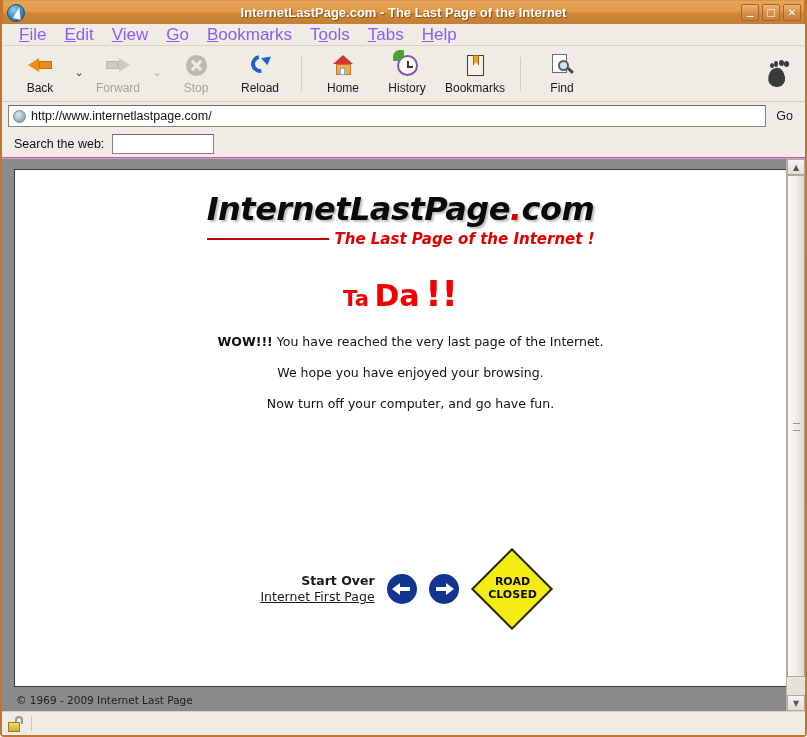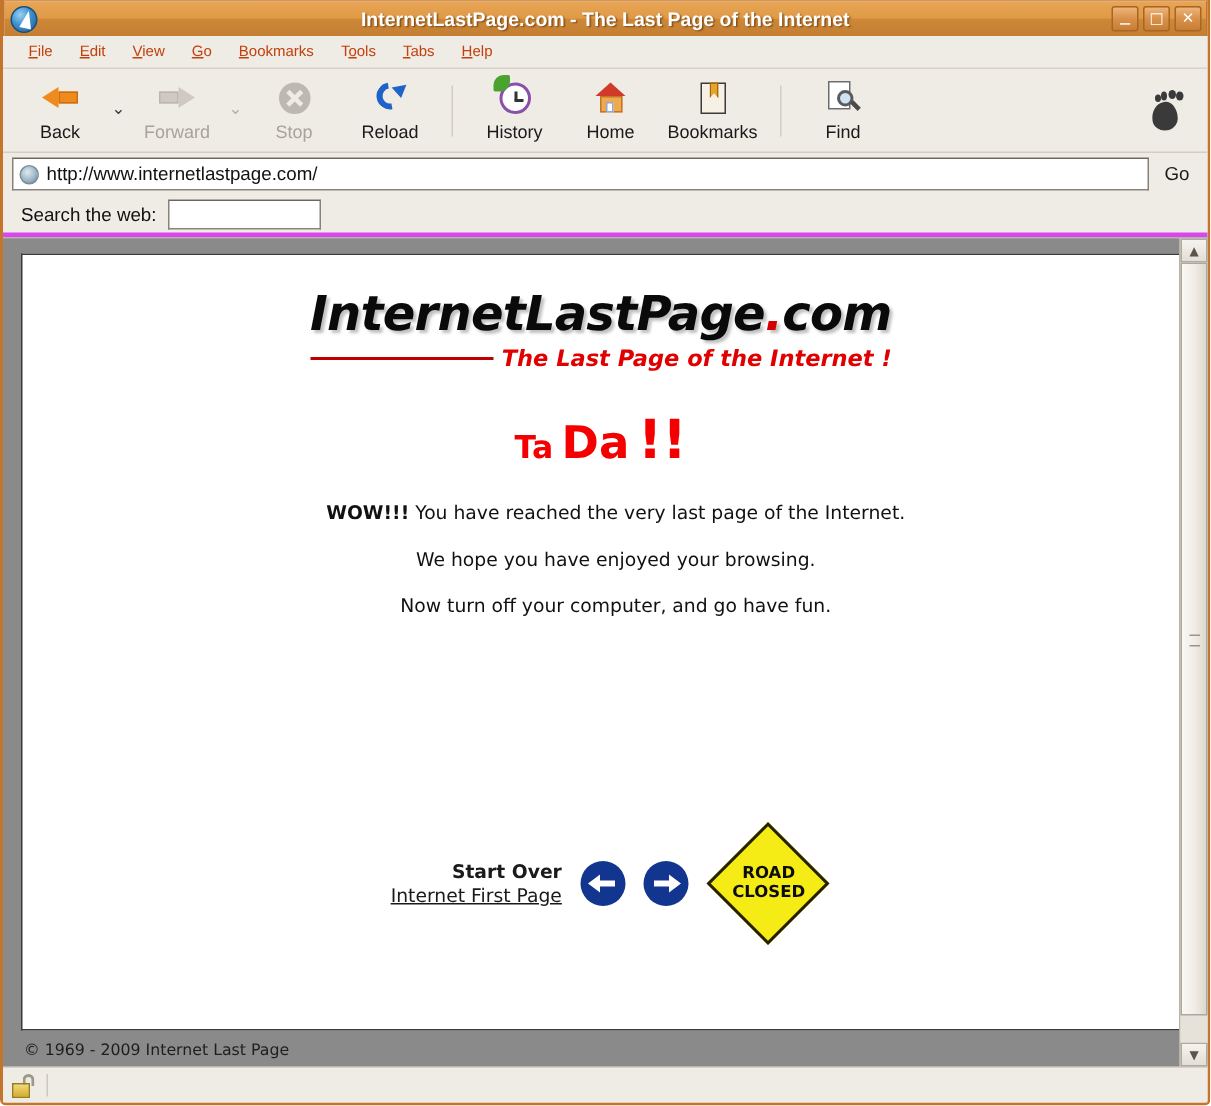--- a/index.html
+++ b/index.html
@@ -97,22 +97,22 @@
   .menubar {
     height: 22px;
     background: #efebe5;
     display: flex;
     align-items: center;
     padding-left: 8px;
     border-bottom: 1px solid #d9d3ca;
     box-sizing: border-box;
   }
   .menu-item {
-    font-size: 10px;
-    color: #c2410c;
+    font-size: 17px;
+    color: #8b5cf6;
     padding: 2px 9px;
     cursor: default;
   }
   .menu-item u { text-decoration: underline; }
 
   
   .toolbar {
     height: 56px;
     background: #efebe5;
     display: flex;
@@ -374,21 +374,21 @@
   }
 
   
   .searchbar {
     height: 28px;
     background: #efebe5;
     display: flex;
     align-items: center;
     padding: 0 6px;
     box-sizing: border-box;
-    border-bottom: 3px solid #d946ef;
+    border-bottom: 1px solid #d946ef;
   }
   .search-label {
     font-size: 12.5px;
     color: #111;
     margin-right: 8px;
     margin-left: 6px;
   }
   .search-input {
     width: 102px; height: 20px;
     background: #ffffff;
@@ -715,35 +715,35 @@
       <div class="tb-ico">
           <div class="reload-ico"></div>
         </div>
       <div class="lbl">Reload</div>
     </div>
 
     <div class="tb-sep"></div>
 
     <div class="tbtn">
       <div class="tb-ico">
-        <div class="hist-ico"></div>
-          <div class="hist-leaf"></div>
-      </div>
-      <div class="lbl">History</div>
-    </div>
-
-    <div class="tbtn">
-      <div class="tb-ico">
         <div class="home-ico">
             <div class="roof"></div>
             <div class="body"></div>
             <div class="door"></div>
           </div>
       </div>
       <div class="lbl">Home</div>
+    </div>
+
+    <div class="tbtn">
+      <div class="tb-ico">
+        <div class="hist-ico"></div>
+          <div class="hist-leaf"></div>
+      </div>
+      <div class="lbl">History</div>
     </div>
 
     <div class="tbtn">
       <div class="tb-ico">
           <div class="bm-ico"></div>
         </div>
       <div class="lbl">Bookmarks</div>
     </div>
 
     <div class="tb-sep"></div>

